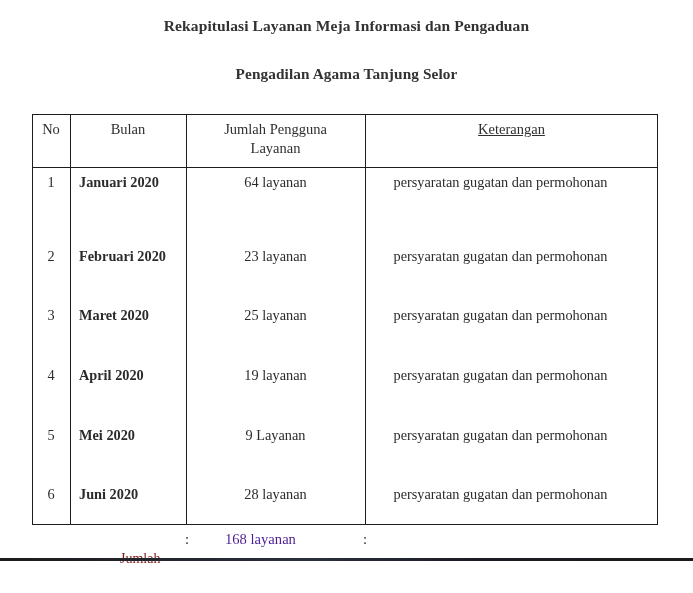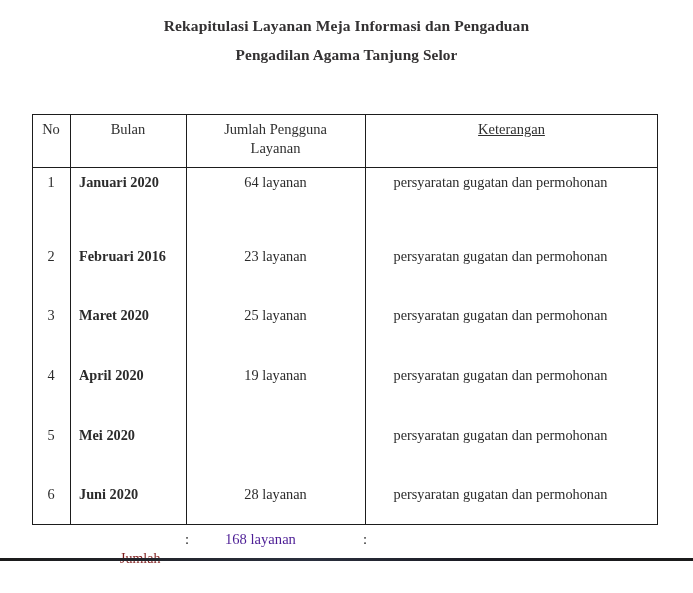--- a/index.html
+++ b/index.html
@@ -24,21 +24,21 @@
     width: 693px;
     text-align: center;
   }
   .title-line {
     font-weight: bold;
     font-size: 15.5px;
     color: #333132;
     letter-spacing: 0.1px;
     line-height: 1.05;
   }
-  .title-line.l1 { margin-bottom: 13px; }
+  .title-line.l1 { margin-bottom: 32px; }
   .title-line.l2 { margin-bottom: 28px; font-size: 15.3px; }
   .title-line.l3 { font-size: 15.3px; }
 
   
   .table-wrap {
     position: absolute;
     left: 32px;
     top: 114px;
     width: 626px;
     height: 411px;
@@ -208,21 +208,21 @@
 
     <div class="row r0" style="top:0px;">
       <div class="cell cell-no">1</div>
       <div class="cell cell-bul">Januari 2020</div>
       <div class="cell cell-jml">64 layanan</div>
       <div class="cell cell-ket">persyaratan gugatan dan permohonan</div>
     </div>
 
     <div class="row" style="top:59.6px;">
       <div class="cell cell-no">2</div>
-      <div class="cell cell-bul">Februari 2016</div>
+      <div class="cell cell-bul">Februari 2020</div>
       <div class="cell cell-jml">23 layanan</div>
       <div class="cell cell-ket">persyaratan gugatan dan permohonan</div>
     </div>
 
     <div class="row" style="top:119.2px;">
       <div class="cell cell-no">3</div>
       <div class="cell cell-bul">Maret  2020</div>
       <div class="cell cell-jml">25 layanan</div>
       <div class="cell cell-ket">persyaratan gugatan dan permohonan</div>
     </div>
@@ -230,20 +230,21 @@
     <div class="row" style="top:178.8px;">
       <div class="cell cell-no">4</div>
       <div class="cell cell-bul">April  2020</div>
       <div class="cell cell-jml">19 layanan</div>
       <div class="cell cell-ket">persyaratan gugatan dan permohonan</div>
     </div>
 
     <div class="row" style="top:238.4px;">
       <div class="cell cell-no">5</div>
       <div class="cell cell-bul">Mei 2020</div>
+      <div class="cell cell-jml">9 Layanan</div>
       <div class="cell cell-ket">persyaratan gugatan dan permohonan</div>
     </div>
 
     <div class="row" style="top:298px;">
       <div class="cell cell-no">6</div>
       <div class="cell cell-bul">Juni  2020</div>
       <div class="cell cell-jml">28 layanan</div>
       <div class="cell cell-ket">persyaratan gugatan dan permohonan</div>
     </div>
 

